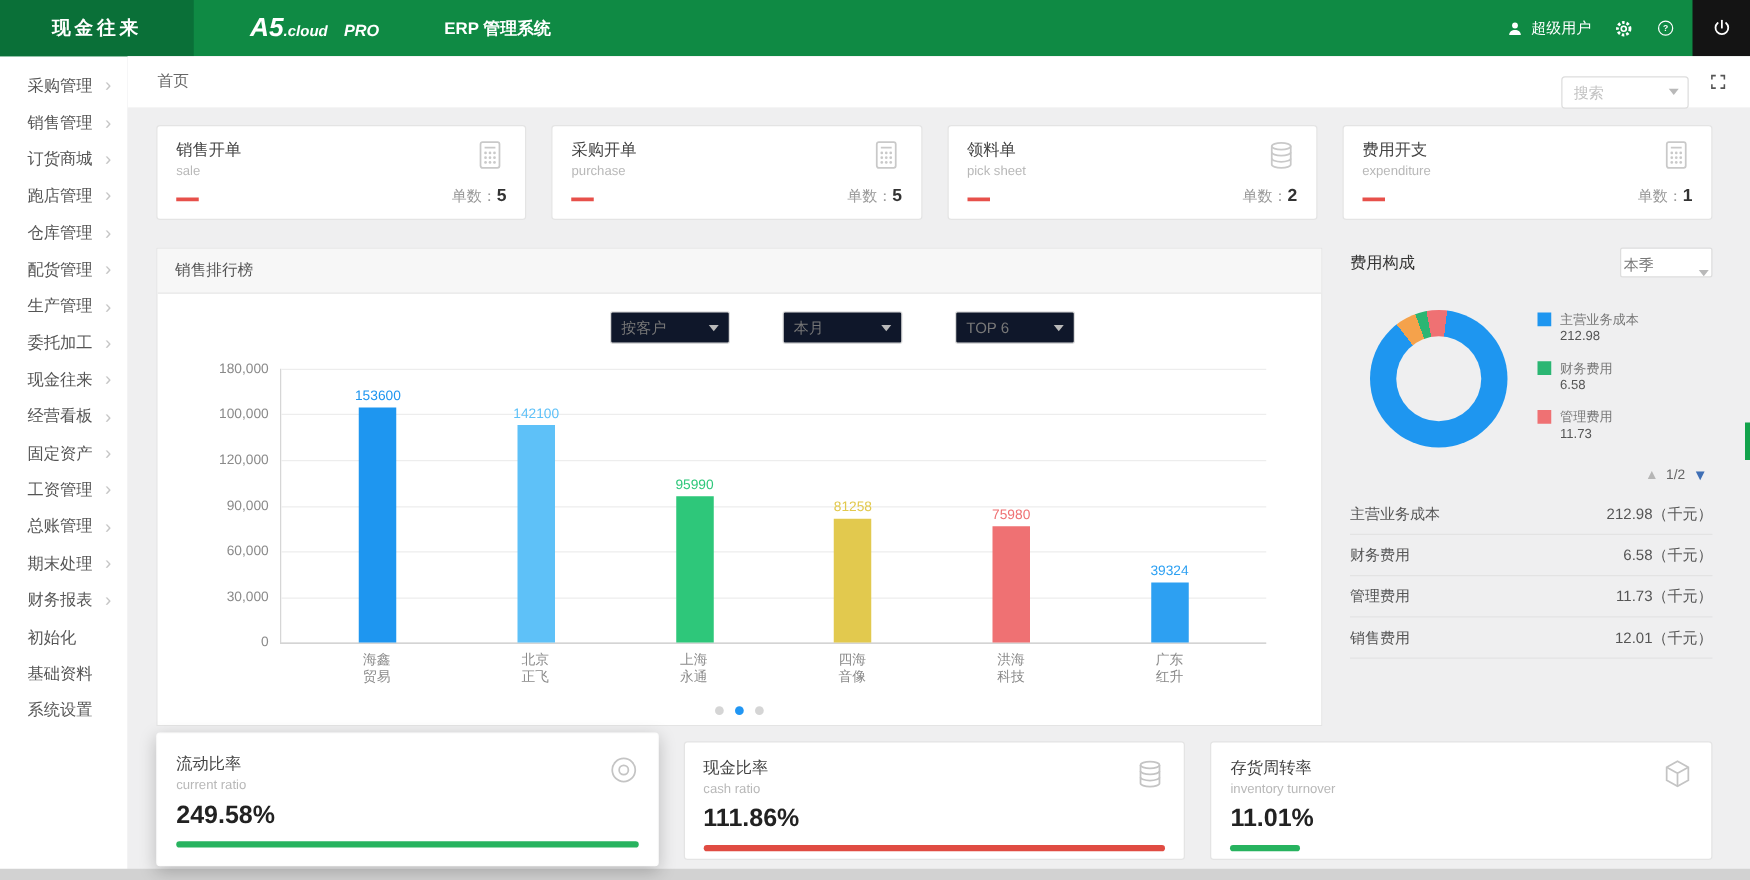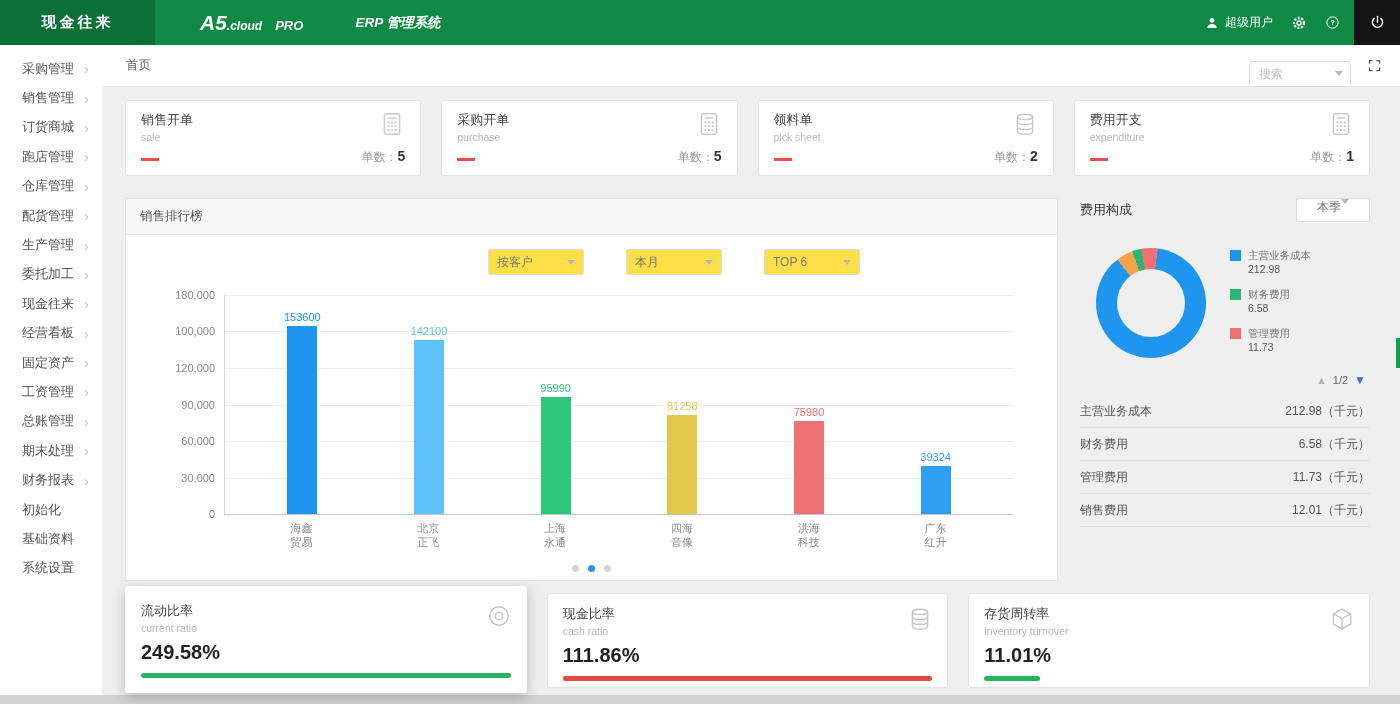--- a/index.html
+++ b/index.html
@@ -6,21 +6,21 @@
   html,body { width:1400px; height:704px; overflow:hidden; }
   body { font-family:"Liberation Sans","DejaVu Sans",sans-serif; background:#efeff0; position:relative; color:#444; }
 
   
   .topbar { height:45px; background:#0f8a44; display:flex; align-items:center; color:#fff; position:relative; }
   .logo-block { width:155px; height:45px; background:#0a7038; display:flex; align-items:center; justify-content:center; font-size:15px; font-weight:bold; letter-spacing:3px; cursor:pointer; }
   .brand { margin-left:45px; font-style:italic; font-weight:bold; display:flex; align-items:baseline; }
   .brand-main { font-size:21px; }
   .brand-suffix { font-size:12px; }
   .brand-pro { font-size:13px; margin-left:13px; }
-  .system-name { margin-left:52px; font-size:13.5px; font-weight:bold; font-style:italic; }
+  .system-name { margin-left:52px; font-size:13.5px; font-weight:bold; }
   .top-right { margin-left:auto; display:flex; align-items:center; gap:18px; font-size:12px; margin-right:14px; }
   .top-user { display:flex; align-items:center; gap:6px; cursor:pointer; }
   .t-icon { display:inline-flex; align-items:center; }
   .t-btn { cursor:pointer; }
   .power-block { width:46px; height:45px; background:#141414; display:flex; align-items:center; justify-content:center; cursor:pointer; }
 
   
   .body-row { display:flex; height:659px; }
   .sidebar { width:102px; background:#fff; padding-top:9px; flex:none; }
   .side-item { height:29.4px; display:flex; align-items:center; justify-content:space-between; padding:0 13px 0 22px; font-size:13px; color:#555; cursor:pointer; }
@@ -51,42 +51,42 @@
   .count-label { font-size:12px; color:#999; }
   .count-num { font-size:14px; color:#333; font-weight:bold; }
 
   
   .mid-row { display:flex; gap:22px; margin-top:22px; align-items:flex-start; }
 
   .chart-panel { flex:1; background:#fff; border:1px solid #e4e4e4; height:383px; overflow:hidden; }
   .panel-header { height:36px; background:#f7f7f7; border-bottom:1px solid #e8e8e8; display:flex; align-items:center; padding:0 14px; font-size:12.5px; color:#555; }
   .chart-body { padding:12px 20px 0; }
   .filters { display:flex; gap:42px; margin:2px 0 0 342px; }
-  .filter-select { width:96px; height:26px; border:1px solid #ddd; border-radius:2px; display:flex; align-items:center; padding:0 8px; font-size:12px; color:#777; background:#fde047; cursor:pointer; }
+  .filter-select { width:96px; height:26px; border:1px solid #ddd; border-radius:2px; display:flex; align-items:center; padding:0 8px; font-size:12px; color:#777; background:#0f172a; cursor:pointer; }
 
   .chart-wrap { position:relative; margin:20px 24px 0 78px; height:220px; }
   .plot { position:relative; height:220px; border-left:1px solid #d6d6d6; border-bottom:1px solid #c6c6c6; }
   .gridline { position:absolute; left:0; right:0; height:1px; background:#ededed; }
   .y-label { position:absolute; left:-80px; width:70px; text-align:right; transform:translateY(-50%); font-size:11px; color:#8a8a8a; white-space:nowrap; }
   .bars { position:absolute; left:0; right:0; top:0; bottom:0; display:flex; justify-content:space-around; align-items:flex-end; padding:0 14px; }
   .bar-col { display:flex; flex-direction:column; align-items:center; justify-content:flex-end; height:100%; width:64px; cursor:pointer; }
   .bar-value { font-size:11px; margin-bottom:3px; }
   .bar { width:30px; }
   .cats { display:flex; justify-content:space-around; padding:0 14px; margin:6px 24px 0 78px; }
   .cat-cell { width:64px; text-align:center; font-size:11px; color:#8a8a8a; line-height:1.3; }
 
   .dots { display:flex; justify-content:center; gap:9px; margin-top:15px; }
   .dot { width:7px; height:7px; border-radius:50%; background:#d5d5d5; cursor:pointer; }
   .dot.active { background:#2196f3; }
 
   
   .expense-panel { width:290px; flex:none; }
   .exp-header { display:flex; justify-content:space-between; align-items:center; margin-top:0; }
   .exp-title { font-size:13px; color:#333; }
-  .exp-select { width:74px; height:24px; border:1px solid #ddd; border-radius:2px; background:#fff; display:flex; align-items:flex-start; padding:0 20px; font-size:12px; color:#777; cursor:pointer; }
+  .exp-select { width:74px; height:24px; border:1px solid #ddd; border-radius:2px; background:#fff; display:flex; align-items:flex-end; padding:0 2px; font-size:12px; color:#777; cursor:pointer; }
   .exp-chart { display:flex; margin-top:26px; }
   .donut { width:110px; height:110px; border-radius:50%; position:relative; margin-left:16px; flex:none; }
   .donut::after { content:''; position:absolute; inset:21px; background:#efeff0; border-radius:50%; }
   .exp-legend { margin-left:24px; display:flex; flex-direction:column; gap:13px; margin-top:1px; }
   .leg-item { display:flex; gap:7px; font-size:10.5px; color:#777; }
   .leg-swatch { width:11px; height:11px; margin-top:1px; flex:none; }
   .leg-value { margin-top:3px; color:#555; }
   .exp-pager { display:flex; justify-content:flex-end; align-items:center; gap:6px; margin-top:15px; font-size:11px; color:#666; padding-right:4px; }
   .pager-up { color:#b5b5b5; font-size:11px; cursor:pointer; }
   .pager-down { color:#3f6fb5; font-size:12px; cursor:pointer; }

